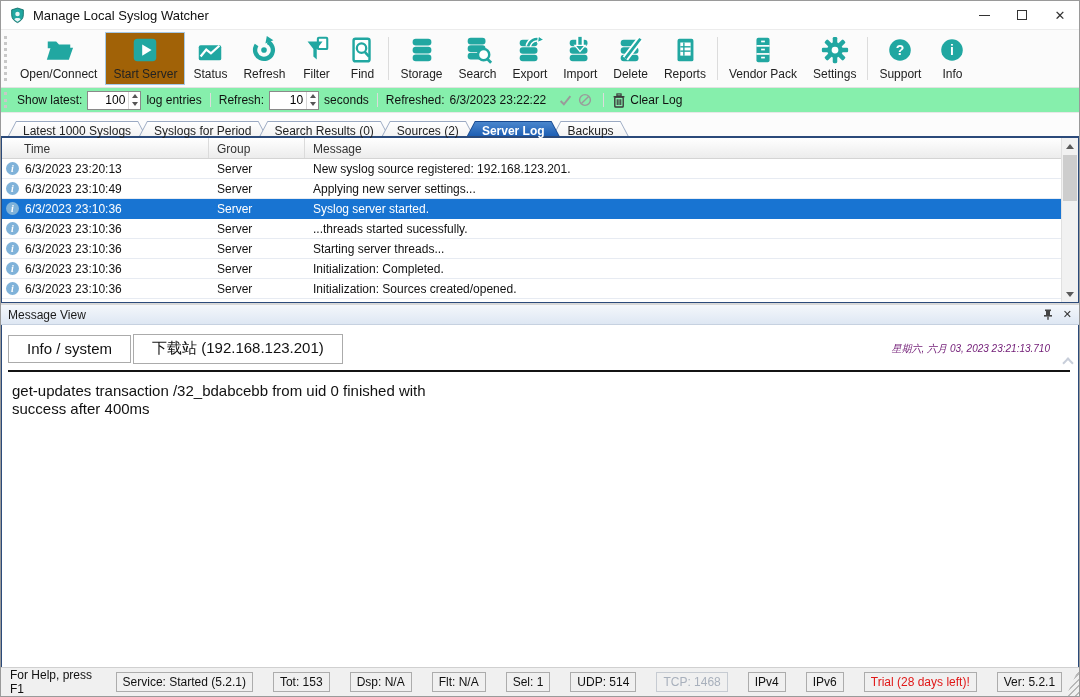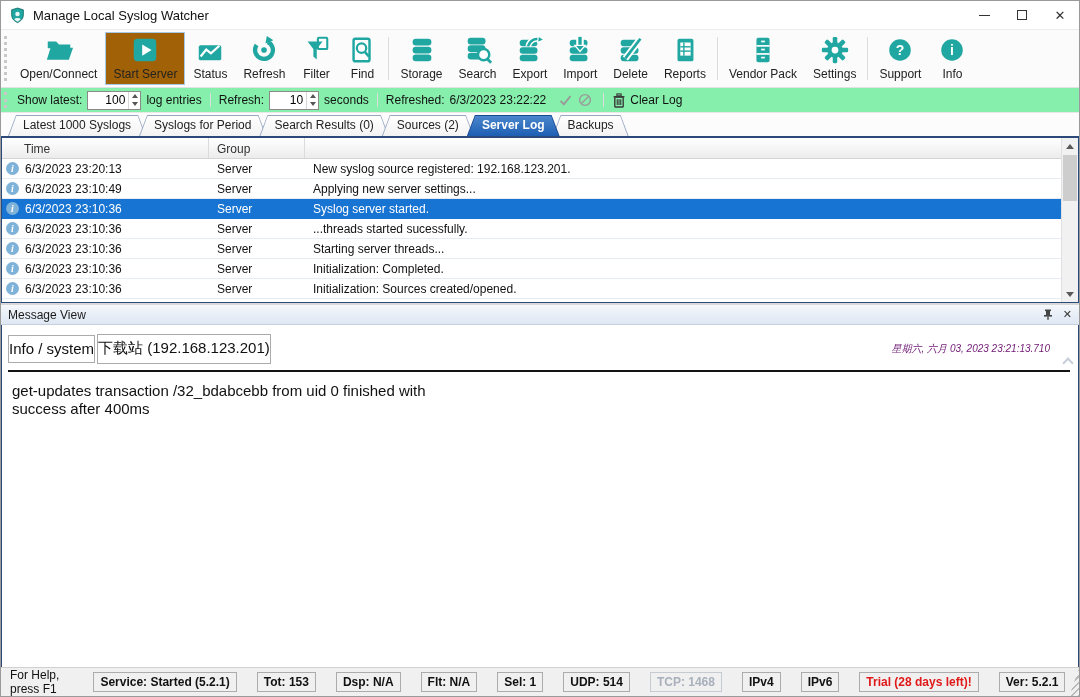--- a/index.html
+++ b/index.html
@@ -39,21 +39,21 @@
           display:flex; flex-direction:column; }
   .spin span { flex:1; display:flex; align-items:center; justify-content:center; }
   .tri-up { width:0;height:0;border-left:3px solid transparent;border-right:3px solid transparent;border-bottom:4px solid #555; }
   .tri-dn { width:0;height:0;border-left:3px solid transparent;border-right:3px solid transparent;border-top:4px solid #555; }
   .opticon { margin:0 3px; display:flex; align-items:center; }
   .clearlog { display:flex; align-items:center; padding:2px 5px; }
   .clearlog .tlabel { font-size:12px; margin-left:4px; }
 
   
   .tabrow { flex:0 0 23px; display:flex; align-items:flex-end; padding-left:7px; background:#FCFCFC; }
-  .tab { position:relative; height:21px; margin-right:-7px; z-index:1; }
+  .tab { position:relative; height:15px; margin-right:-7px; z-index:1; }
   .tab .bg { position:absolute; inset:0; clip-path:polygon(8px 0, calc(100% - 8px) 0, 100% 100%, 0 100%); background:#9AA9C2; }
   .tab .fill { position:absolute; left:1px; right:1px; top:1px; bottom:0;
                clip-path:polygon(7.4px 0, calc(100% - 7.4px) 0, 100% 100%, 0 100%);
                background:linear-gradient(#FFFFFF,#F3F3F3); }
   .tab .lbl { position:relative; display:block; padding:3px 15px 0; font-size:12px; color:#222; white-space:nowrap; }
   .tab.active { z-index:3; }
   .tab.active .bg { background:#17498F; }
   .tab.active .fill { background:linear-gradient(#4A86CC,#1E5FB4); }
   .tab.active .lbl { color:#fff; font-weight:bold; }
 
@@ -80,32 +80,32 @@
   .sb-up { width:0;height:0;border-left:4px solid transparent;border-right:4px solid transparent;border-bottom:5px solid #5A5A5A; }
   .sb-dn { width:0;height:0;border-left:4px solid transparent;border-right:4px solid transparent;border-top:5px solid #5A5A5A; }
 
   
   .mvheader { flex:0 0 22px; background:linear-gradient(#F4F7FB,#DEE7F3); border-top:2px solid #D8D8D8;
               border-bottom:1px solid #C6D1E0; display:flex; align-items:center; padding:0 7px; }
   .mvtitle { font-size:12px; color:#1a1a1a; }
   .mvicons { margin-left:auto; display:flex; align-items:center; gap:10px; }
   .mvcontent { flex:1; border-left:1px solid #2B4A7A; border-right:1px solid #2B4A7A; background:#fff; position:relative; }
   .badges { display:flex; align-items:center; margin:9px 8px 0 6px; }
-  .badge { border:1px solid #ABABAB; background:#fff; padding:4px 0 5px; font-size:15px; color:#111; white-space:nowrap; }
+  .badge { border:1px solid #ABABAB; background:#fff; padding:4px 18px 5px; font-size:15px; color:#111; white-space:nowrap; }
   .badge + .badge { margin-left:2px; }
   .mv-date { margin-left:auto; font-size:10px; color:#701a75; padding-right:20px; white-space:nowrap;font-style:italic; }
   .mv-rule { height:2px; background:#141414; margin:6px 8px 0 6px; }
   .mv-text { margin:10px 0 0 10px; font-size:15px; color:#111; line-height:1.2; max-width:520px; }
   .mv-chevron { position:absolute; top:34px; right:6px; width:8px; height:8px; border-left:2px solid #C8CEDA;
                 border-top:2px solid #C8CEDA; transform:rotate(45deg); }
 
   
   .statusbar { flex:0 0 26px; background:#F0F0F0; border-top:1px solid #D0D0D0; display:flex;
                align-items:center; font-size:12px; color:#111; padding-left:9px; }
-  .seg { border:1px solid #ACACAC; padding:2px 6px; margin-left:20px; white-space:nowrap; background:#F0F0F0;font-weight:bold; }
+  .seg { border:1px solid #ACACAC; padding:2px 6px; margin-left:20px; white-space:nowrap; background:#F0F0F0; }
   .seg.muted { color:#A8B0BC; border-color:#C6CBD2; }
   .seg.alert { color:#E01818; }
   .grip { width:15px; height:100%; margin-left:4px;
           background:repeating-linear-gradient(135deg,#F0F0F0 0 3px,#B8B8B8 3px 4.5px);
           clip-path:polygon(100% 0,100% 100%,0 100%); }
   .sb-spacer { flex:1; }
 </style>
 </head>
 <body>
 
@@ -439,20 +439,21 @@
         <span class="bg"></span>
         <span class="fill"></span>
         <span class="lbl">Backups</span>
       </div>
   </div>
 
   <div class="logtable">
     <div class="thead">
       <span class="th th-time">Time</span>
       <span class="th th-group">Group</span>
+      <span class="th th-msg">Message</span>
     </div>
 
     <div class="tr">
       <span class="td-time">
           <span class="rowicon">i</span>
           <span>6/3/2023 23:20:13</span>
         </span>
       <span class="td-group">Server</span>
       <span class="td-msg">New syslog source registered: 192.168.123.201.</span>
     </div>

